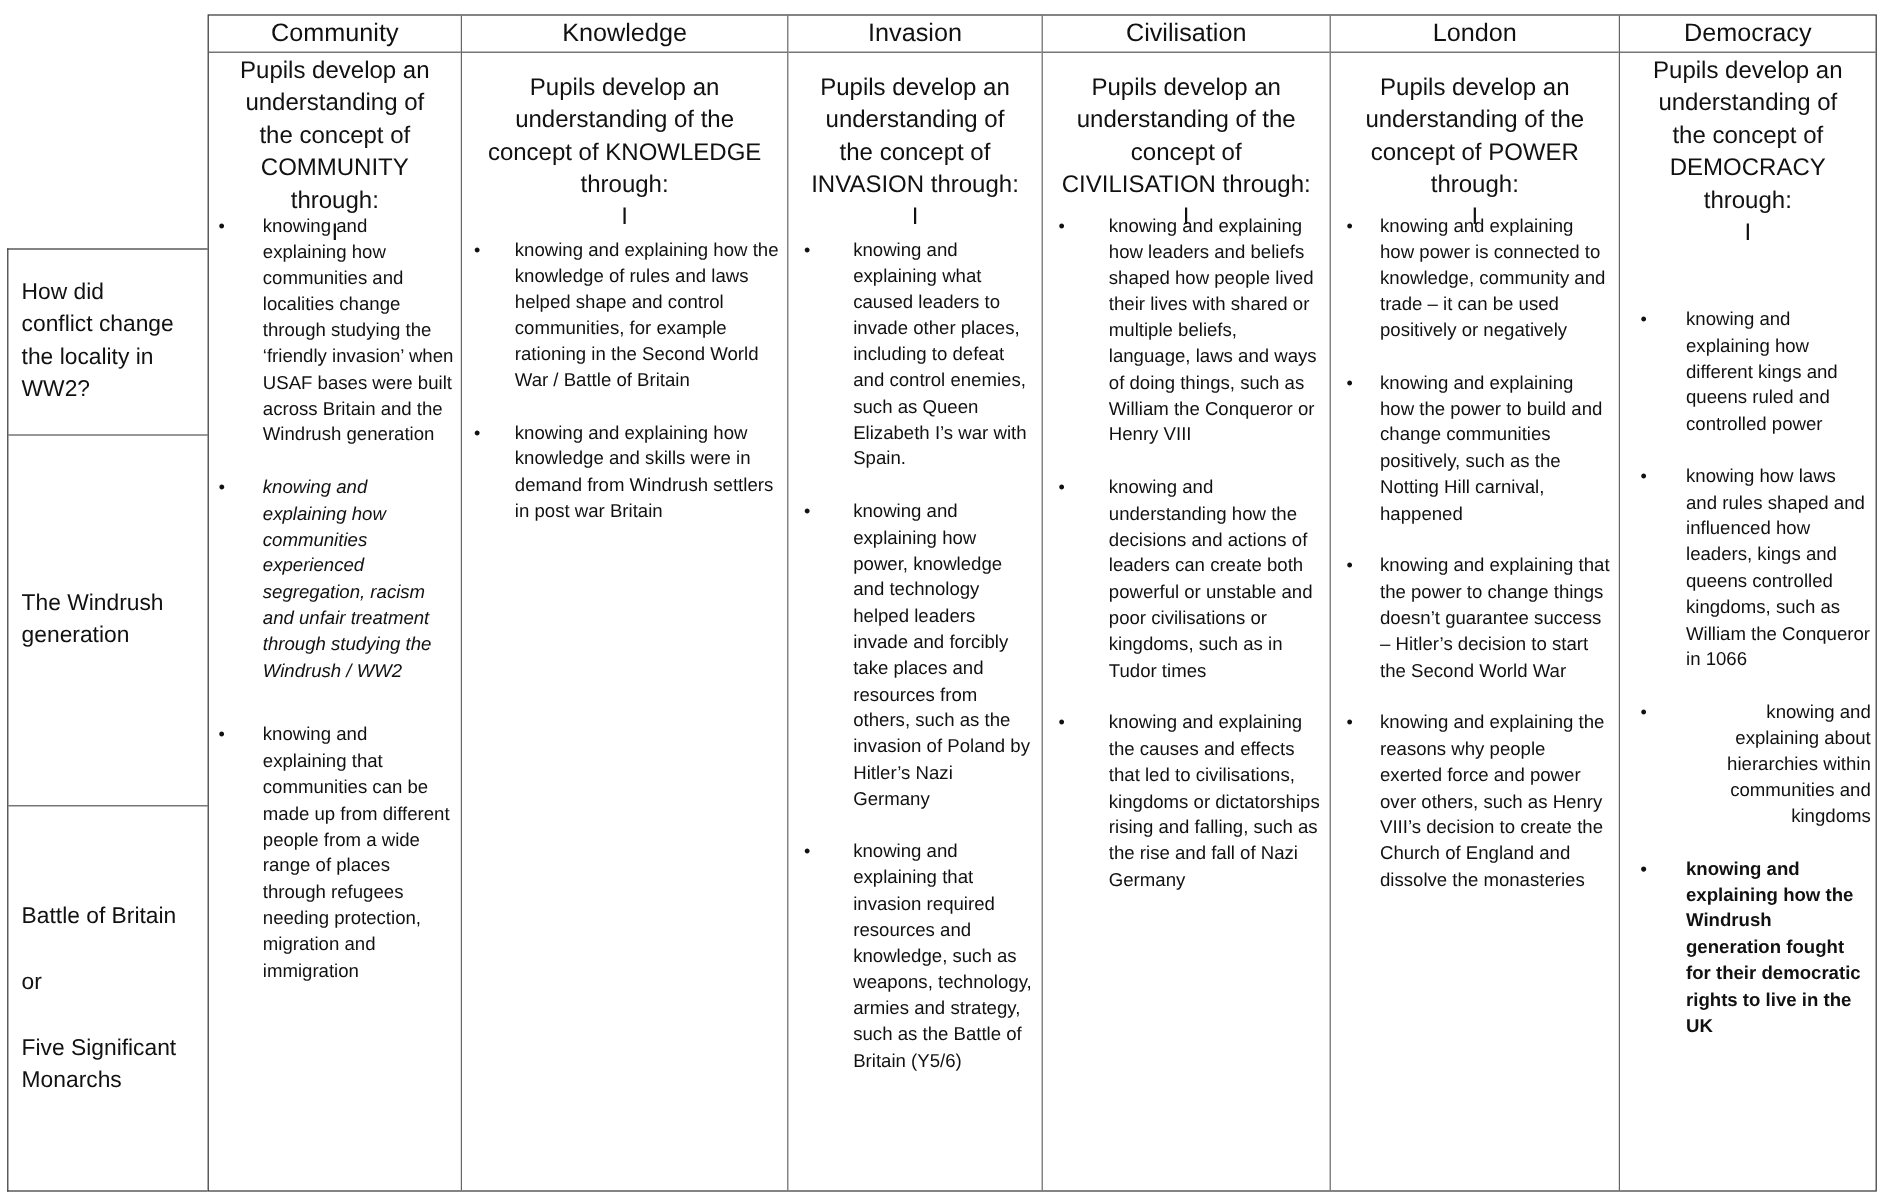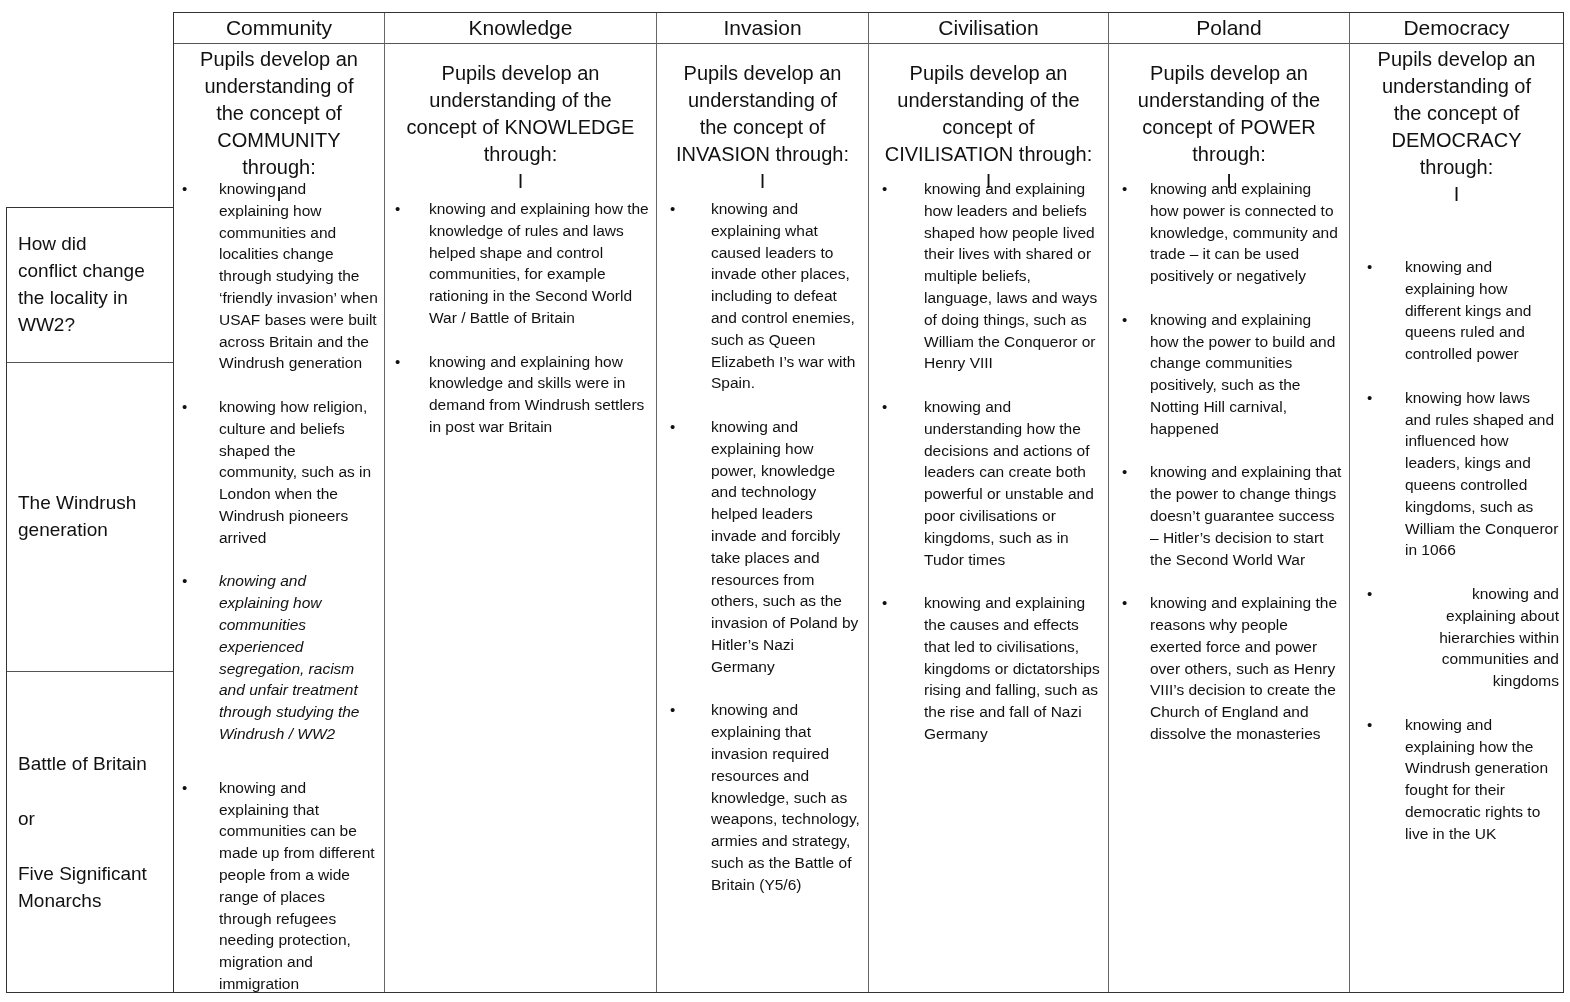--- a/index.html
+++ b/index.html
@@ -69,21 +69,20 @@
       <div class="intro" style="margin-top: 2px;">
         <div>Pupils develop an</div>
         <div>understanding of</div>
         <div>the concept of</div>
         <div>COMMUNITY</div>
         <div>through:</div>
         <span class="bar">I</span>
       </div>
       <ul class="pts" style="position: absolute; top: 165px; left: 8px; right: 6px;">
         <li style="padding-left: 37px;">knowing and explaining how communities and localities change through studying the ‘friendly invasion’ when USAF bases were built across Britain and the Windrush generation</li>
-        <li style="padding-left: 37px; margin-top: 20px;">knowing how religion, culture and beliefs shaped the community, such as in London when the Windrush pioneers arrived</li>
         <li style="padding-left: 37px; margin-top: 20px; font-style: italic;">knowing and explaining how communities experienced segregation, racism and unfair treatment through studying the Windrush / WW2</li>
         <li style="padding-left: 37px; margin-top: 32px;">knowing and explaining that communities can be made up from different people from a wide range of places through refugees needing protection, migration and immigration</li>
       </ul>
     </div>
     <div class="col" style="left: 211px; width: 272px;">
       <div class="col-head">Knowledge</div>
       <div class="intro" style="margin-top: 16px;">
         <div>Pupils develop an</div>
         <div>understanding of the</div>
         <div>concept of KNOWLEDGE</div>
@@ -119,21 +118,21 @@
         <div>CIVILISATION through:</div>
         <span class="bar">I</span>
       </div>
       <ul class="pts" style="position: absolute; top: 165px; left: 13px; right: 6px;">
         <li style="padding-left: 42px;">knowing and explaining how leaders and beliefs shaped how people lived their lives with shared or multiple beliefs, language, laws and ways of doing things, such as William the Conqueror or Henry VIII</li>
         <li style="padding-left: 42px;">knowing and understanding how the decisions and actions of leaders can create both powerful or unstable and poor civilisations or kingdoms, such as in Tudor times</li>
         <li style="padding-left: 42px;">knowing and explaining the causes and effects that led to civilisations, kingdoms or dictatorships rising and falling, such as the rise and fall of Nazi Germany</li>
       </ul>
     </div>
     <div class="col" style="left: 935px; width: 241px;">
-      <div class="col-head">Poland</div>
+      <div class="col-head">London</div>
       <div class="intro" style="margin-top: 16px;">
         <div>Pupils develop an</div>
         <div>understanding of the</div>
         <div>concept of POWER</div>
         <div>through:</div>
         <span class="bar">I</span>
       </div>
       <ul class="pts" style="position: absolute; top: 165px; left: 13px; right: 6px;">
         <li style="padding-left: 28px;">knowing and explaining how power is connected to knowledge, community and trade – it can be used positively or negatively</li>
         <li style="padding-left: 28px;">knowing and explaining how the power to build and change communities positively, such as the Notting Hill carnival, happened</li>
@@ -148,16 +147,16 @@
         <div>understanding of</div>
         <div>the concept of</div>
         <div>DEMOCRACY</div>
         <div>through:</div>
         <span class="bar">I</span>
       </div>
       <ul class="pts" style="position: absolute; top: 243px; left: 17px; right: 4px;">
         <li style="padding-left: 38px;">knowing and explaining how different kings and queens ruled and controlled power</li>
         <li style="padding-left: 38px;">knowing how laws and rules shaped and influenced how leaders, kings and queens controlled kingdoms, such as William the Conqueror in 1066</li>
         <li style="padding-left: 38px; text-align: right;">knowing and explaining about hierarchies within communities and kingdoms</li>
-        <li style="padding-left: 38px; margin-top: 10px;">knowing and explaining how the Windrush generation fought for their democratic rights to live in the UK</li>
+        <li style="padding-left: 38px; margin-top: 10px; font-weight: bold;">knowing and explaining how the Windrush generation fought for their democratic rights to live in the UK</li>
       </ul>
     </div>
   </div>
 
 </body></html>

